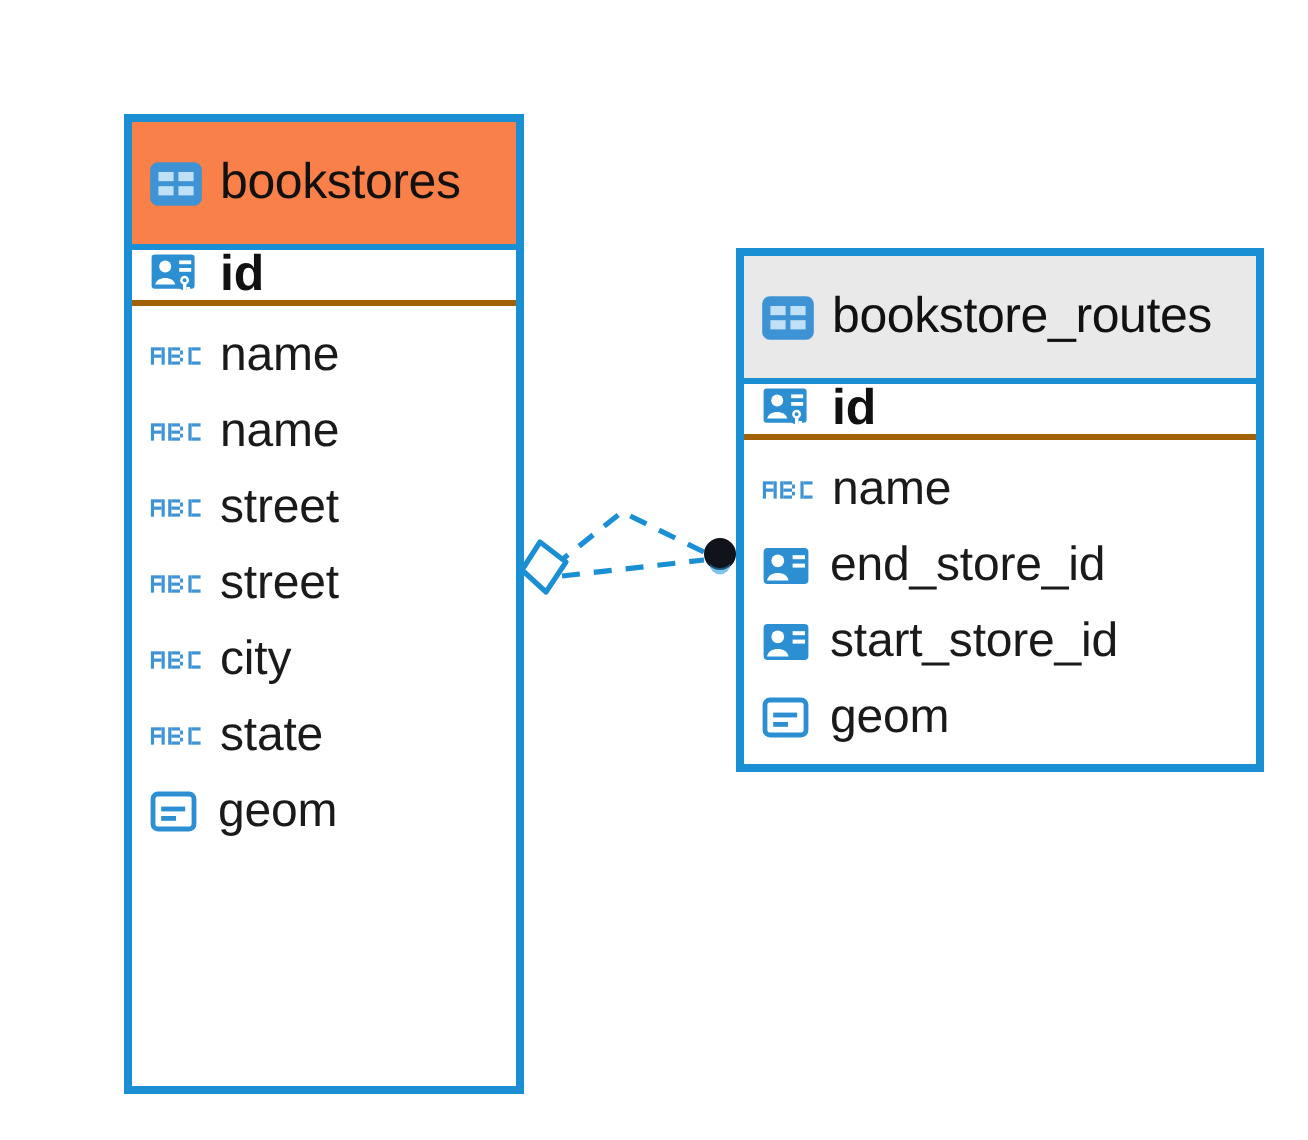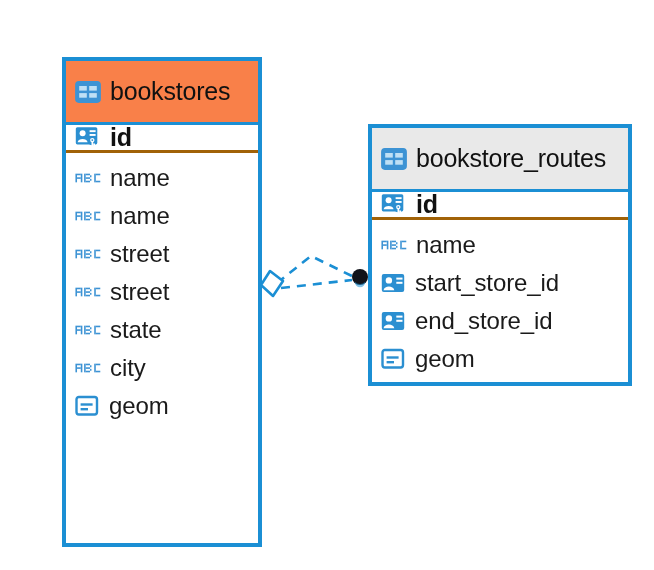--- a/index.html
+++ b/index.html
@@ -265,44 +265,44 @@
               <rect x="14.8" y="7.0" width="6.0" height="2.2"></rect>
               <rect x="14.8" y="11.8" width="6.0" height="2.2"></rect>
               <rect x="20.8" y="4.2" width="2.0" height="2.8"></rect>
               <rect x="20.8" y="9.2" width="2.0" height="2.6"></rect>
               <rect x="26.6" y="2.0" width="2.2" height="12"></rect>
               <rect x="28.8" y="2.0" width="6.2" height="2.2"></rect>
               <rect x="28.8" y="11.8" width="6.2" height="2.2"></rect>
             </g>
           </svg>
         </span>
+        <span class="col-label">city</span>
+      </div>
+
+      <div class="col-row">
+        <span class="icon">
+          <svg width="26" height="14" viewBox="0 0 36 16" xmlns="http://www.w3.org/2000/svg">
+            <g fill="#3d93d4">
+              <rect x="0.6" y="2.0" width="2.2" height="12"></rect>
+              <rect x="8.0" y="2.0" width="2.2" height="12"></rect>
+              <rect x="2.8" y="2.0" width="5.2" height="2.2"></rect>
+              <rect x="2.8" y="7.0" width="5.2" height="2.2"></rect>
+              <rect x="12.6" y="2.0" width="2.2" height="12"></rect>
+              <rect x="14.8" y="2.0" width="6.0" height="2.2"></rect>
+              <rect x="14.8" y="7.0" width="6.0" height="2.2"></rect>
+              <rect x="14.8" y="11.8" width="6.0" height="2.2"></rect>
+              <rect x="20.8" y="4.2" width="2.0" height="2.8"></rect>
+              <rect x="20.8" y="9.2" width="2.0" height="2.6"></rect>
+              <rect x="26.6" y="2.0" width="2.2" height="12"></rect>
+              <rect x="28.8" y="2.0" width="6.2" height="2.2"></rect>
+              <rect x="28.8" y="11.8" width="6.2" height="2.2"></rect>
+            </g>
+          </svg>
+        </span>
         <span class="col-label">state</span>
-      </div>
-
-      <div class="col-row">
-        <span class="icon">
-          <svg width="26" height="14" viewBox="0 0 36 16" xmlns="http://www.w3.org/2000/svg">
-            <g fill="#3d93d4">
-              <rect x="0.6" y="2.0" width="2.2" height="12"></rect>
-              <rect x="8.0" y="2.0" width="2.2" height="12"></rect>
-              <rect x="2.8" y="2.0" width="5.2" height="2.2"></rect>
-              <rect x="2.8" y="7.0" width="5.2" height="2.2"></rect>
-              <rect x="12.6" y="2.0" width="2.2" height="12"></rect>
-              <rect x="14.8" y="2.0" width="6.0" height="2.2"></rect>
-              <rect x="14.8" y="7.0" width="6.0" height="2.2"></rect>
-              <rect x="14.8" y="11.8" width="6.0" height="2.2"></rect>
-              <rect x="20.8" y="4.2" width="2.0" height="2.8"></rect>
-              <rect x="20.8" y="9.2" width="2.0" height="2.6"></rect>
-              <rect x="26.6" y="2.0" width="2.2" height="12"></rect>
-              <rect x="28.8" y="2.0" width="6.2" height="2.2"></rect>
-              <rect x="28.8" y="11.8" width="6.2" height="2.2"></rect>
-            </g>
-          </svg>
-        </span>
-        <span class="col-label">city</span>
       </div>
 
 
 
       <div class="col-row">
         <span class="icon">
           <svg width="25" height="22" viewBox="0 0 25 22" xmlns="http://www.w3.org/2000/svg">
             <rect x="1.5" y="2.0" width="20.5" height="17.5" rx="2.4" fill="#ffffff" stroke="#2b8fd1" stroke-width="2.4"></rect>
             <rect x="5.6" y="8.3" width="12.0" height="2.4" fill="#2b8fd1"></rect>
             <rect x="5.6" y="13.0" width="7.4" height="2.4" fill="#2b8fd1"></rect>
@@ -376,34 +376,34 @@
       <div class="col-row">
         <span class="icon">
           <svg width="25" height="21" viewBox="0 0 25 21" xmlns="http://www.w3.org/2000/svg">
             <rect x="0.8" y="1.0" width="22.4" height="18.0" rx="2.0" fill="#2b8fd1"></rect>
             <circle cx="7.9" cy="7.4" r="3.2" fill="#ffffff"></circle>
             <path d="M 2.5 17.2 C 3.4 12.3 12.4 12.3 13.3 17.2 Z" fill="#ffffff"></path>
             <rect x="15.3" y="4.6" width="6.2" height="2.0" fill="#ffffff"></rect>
             <rect x="15.3" y="8.8" width="6.2" height="2.0" fill="#ffffff"></rect>
           </svg>
         </span>
-        <span class="col-label">start_store_id</span>
+        <span class="col-label">end_store_id</span>
       </div>
 
       <div class="col-row">
         <span class="icon">
           <svg width="25" height="21" viewBox="0 0 25 21" xmlns="http://www.w3.org/2000/svg">
             <rect x="0.8" y="1.0" width="22.4" height="18.0" rx="2.0" fill="#2b8fd1"></rect>
             <circle cx="7.9" cy="7.4" r="3.2" fill="#ffffff"></circle>
             <path d="M 2.5 17.2 C 3.4 12.3 12.4 12.3 13.3 17.2 Z" fill="#ffffff"></path>
             <rect x="15.3" y="4.6" width="6.2" height="2.0" fill="#ffffff"></rect>
             <rect x="15.3" y="8.8" width="6.2" height="2.0" fill="#ffffff"></rect>
           </svg>
         </span>
-        <span class="col-label">end_store_id</span>
+        <span class="col-label">start_store_id</span>
       </div>
 
       <div class="col-row">
         <span class="icon">
           <svg width="25" height="22" viewBox="0 0 25 22" xmlns="http://www.w3.org/2000/svg">
             <rect x="1.5" y="2.0" width="20.5" height="17.5" rx="2.4" fill="#ffffff" stroke="#2b8fd1" stroke-width="2.4"></rect>
             <rect x="5.6" y="8.3" width="12.0" height="2.4" fill="#2b8fd1"></rect>
             <rect x="5.6" y="13.0" width="7.4" height="2.4" fill="#2b8fd1"></rect>
           </svg>
         </span>

